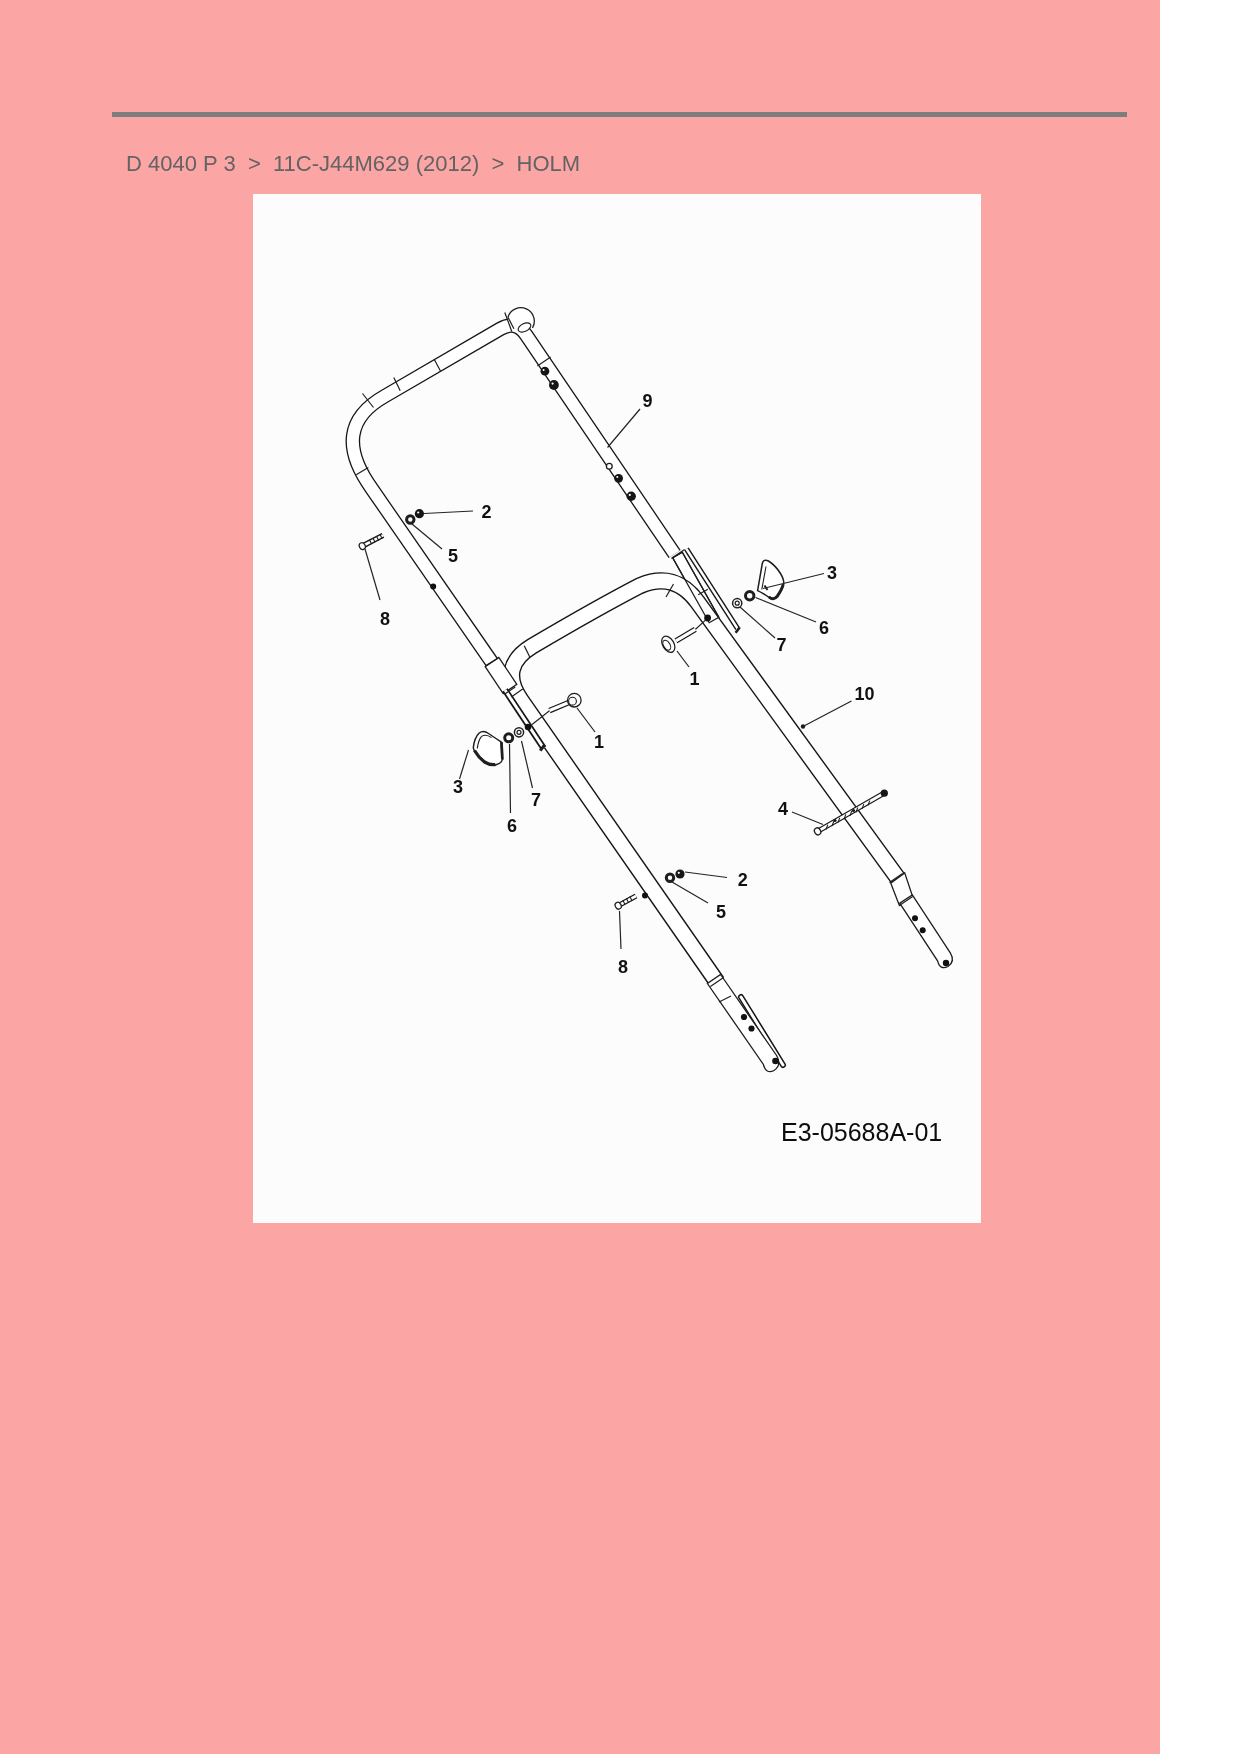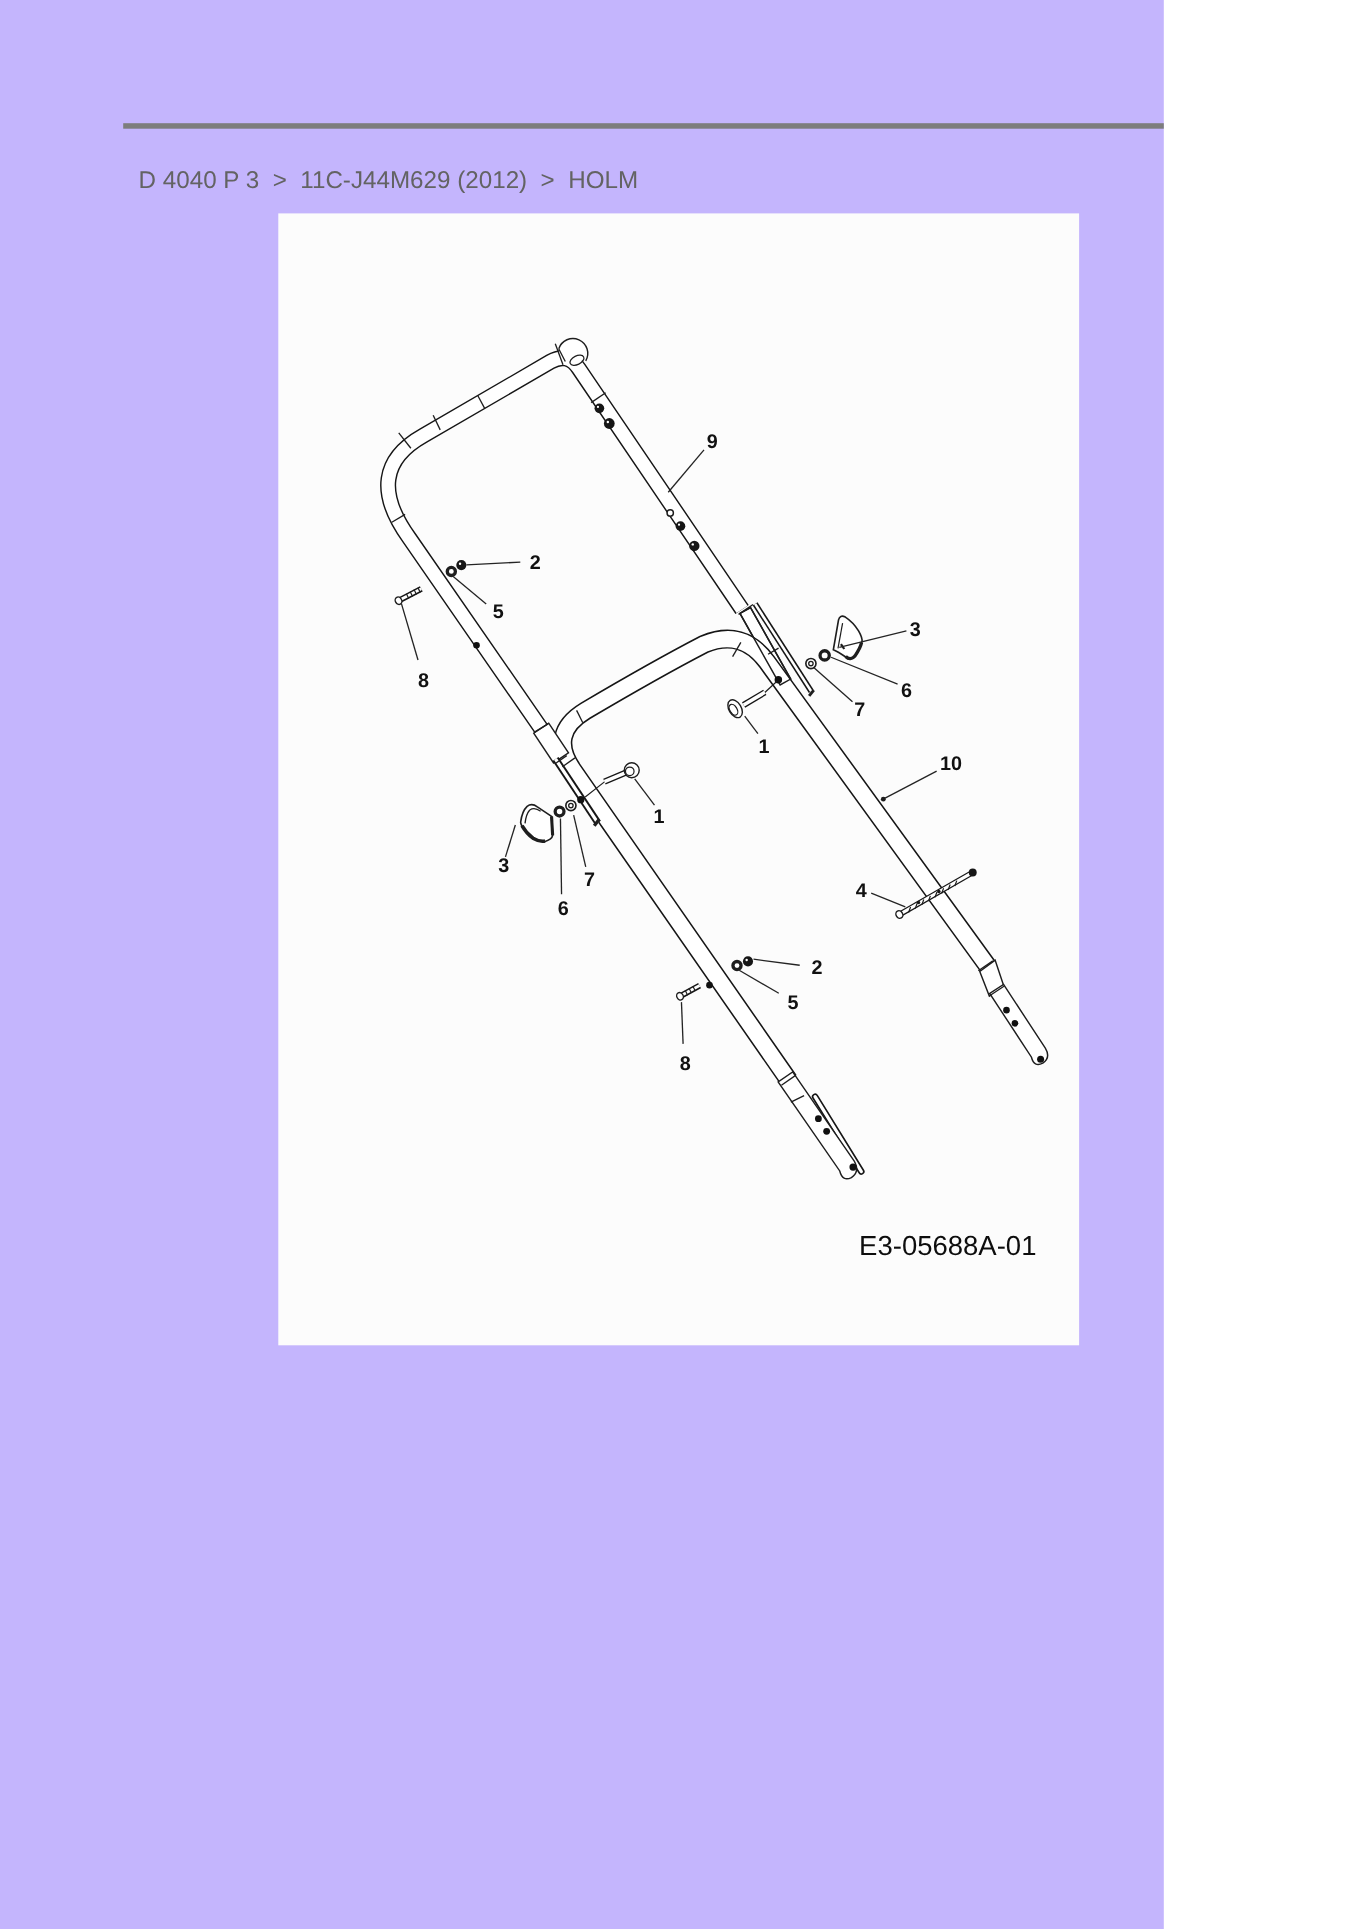--- a/index.html
+++ b/index.html
@@ -1,16 +1,16 @@
 <!DOCTYPE html>
 <html><head>
 <meta charset="utf-8">
 <style>
 html,body{margin:0;padding:0;background:#ffffff;}
-#page{position:relative;width:1058px;height:1754px;background:#c4b5fd;overflow:hidden;font-family:"Liberation Sans",sans-serif;}
+#page{position:relative;width:1160px;height:1754px;background:#fca5a5;overflow:hidden;font-family:"Liberation Sans",sans-serif;}
 #scanbg{position:absolute;left:253px;top:194px;width:728px;height:1029px;background:#fcfcfc;}
 #toprule{position:absolute;left:112px;top:112px;width:1015px;height:5px;background:#7d7d7d;}
 #crumb{position:absolute;left:126px;top:151px;font-size:22px;color:#636363;white-space:pre;}
 svg{position:absolute;left:0;top:0;}
 </style>
 </head>
 <body>
 <div id="page">
 
 <div id="scanbg"></div>

